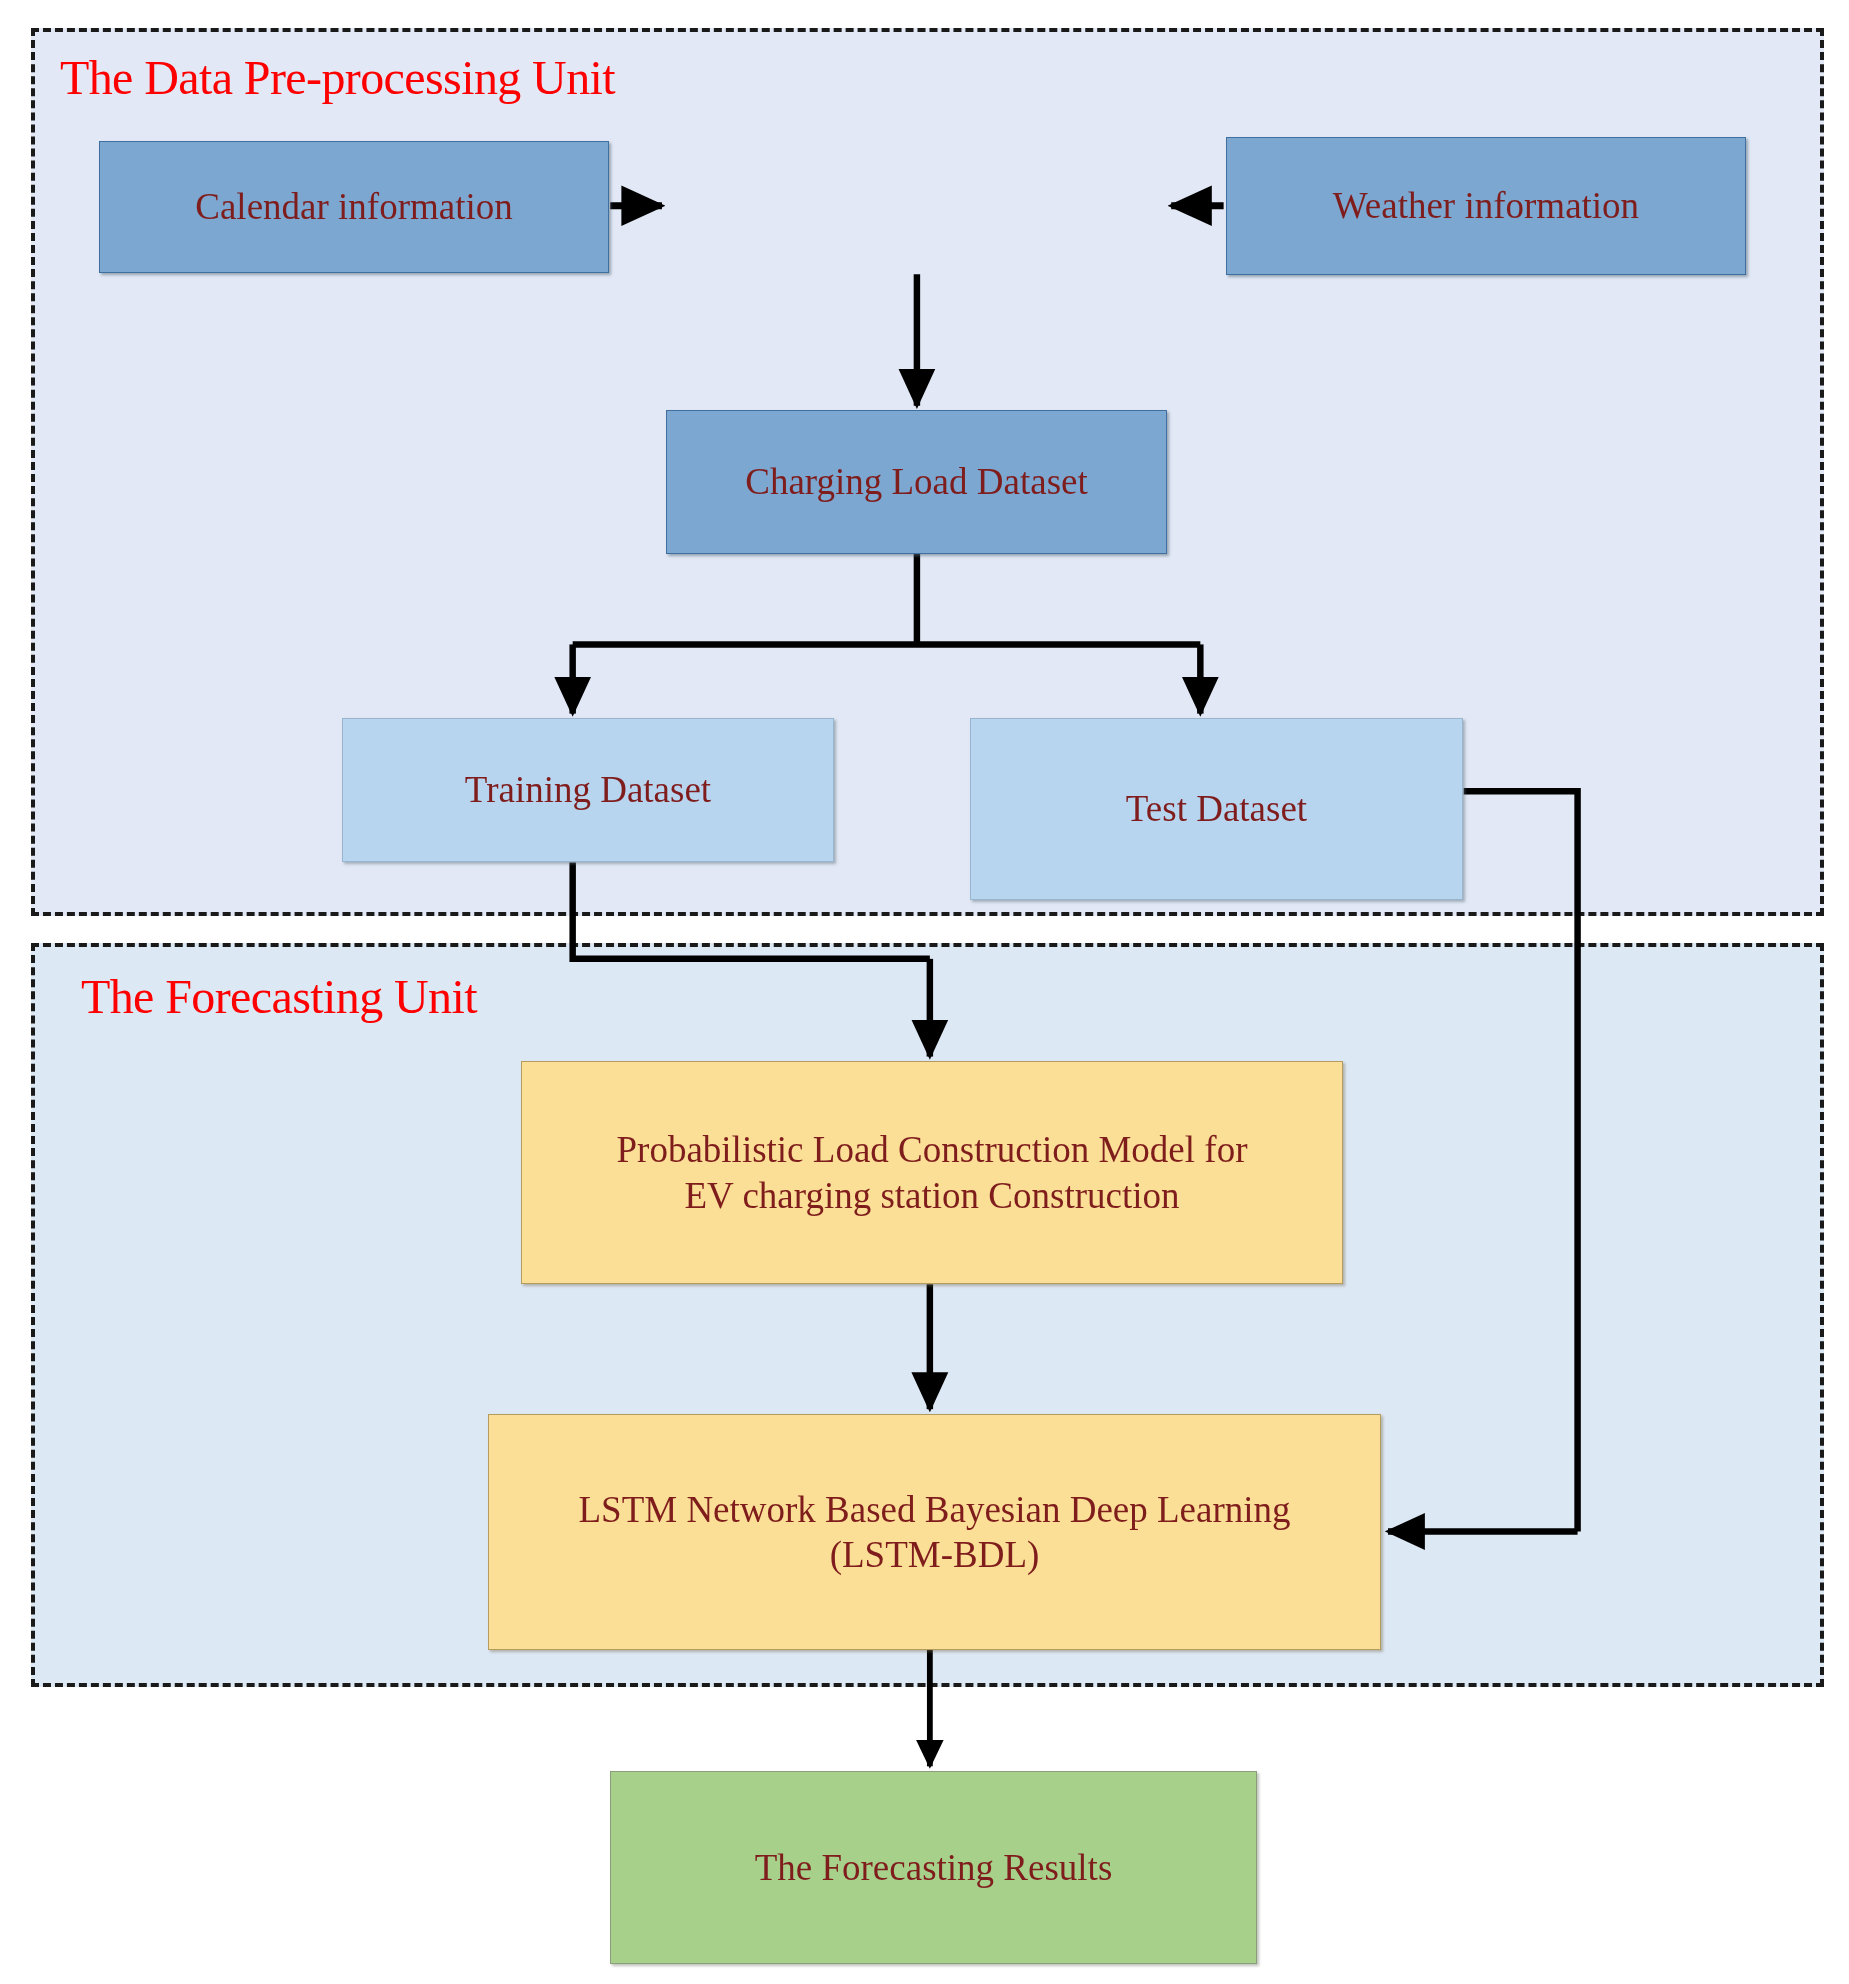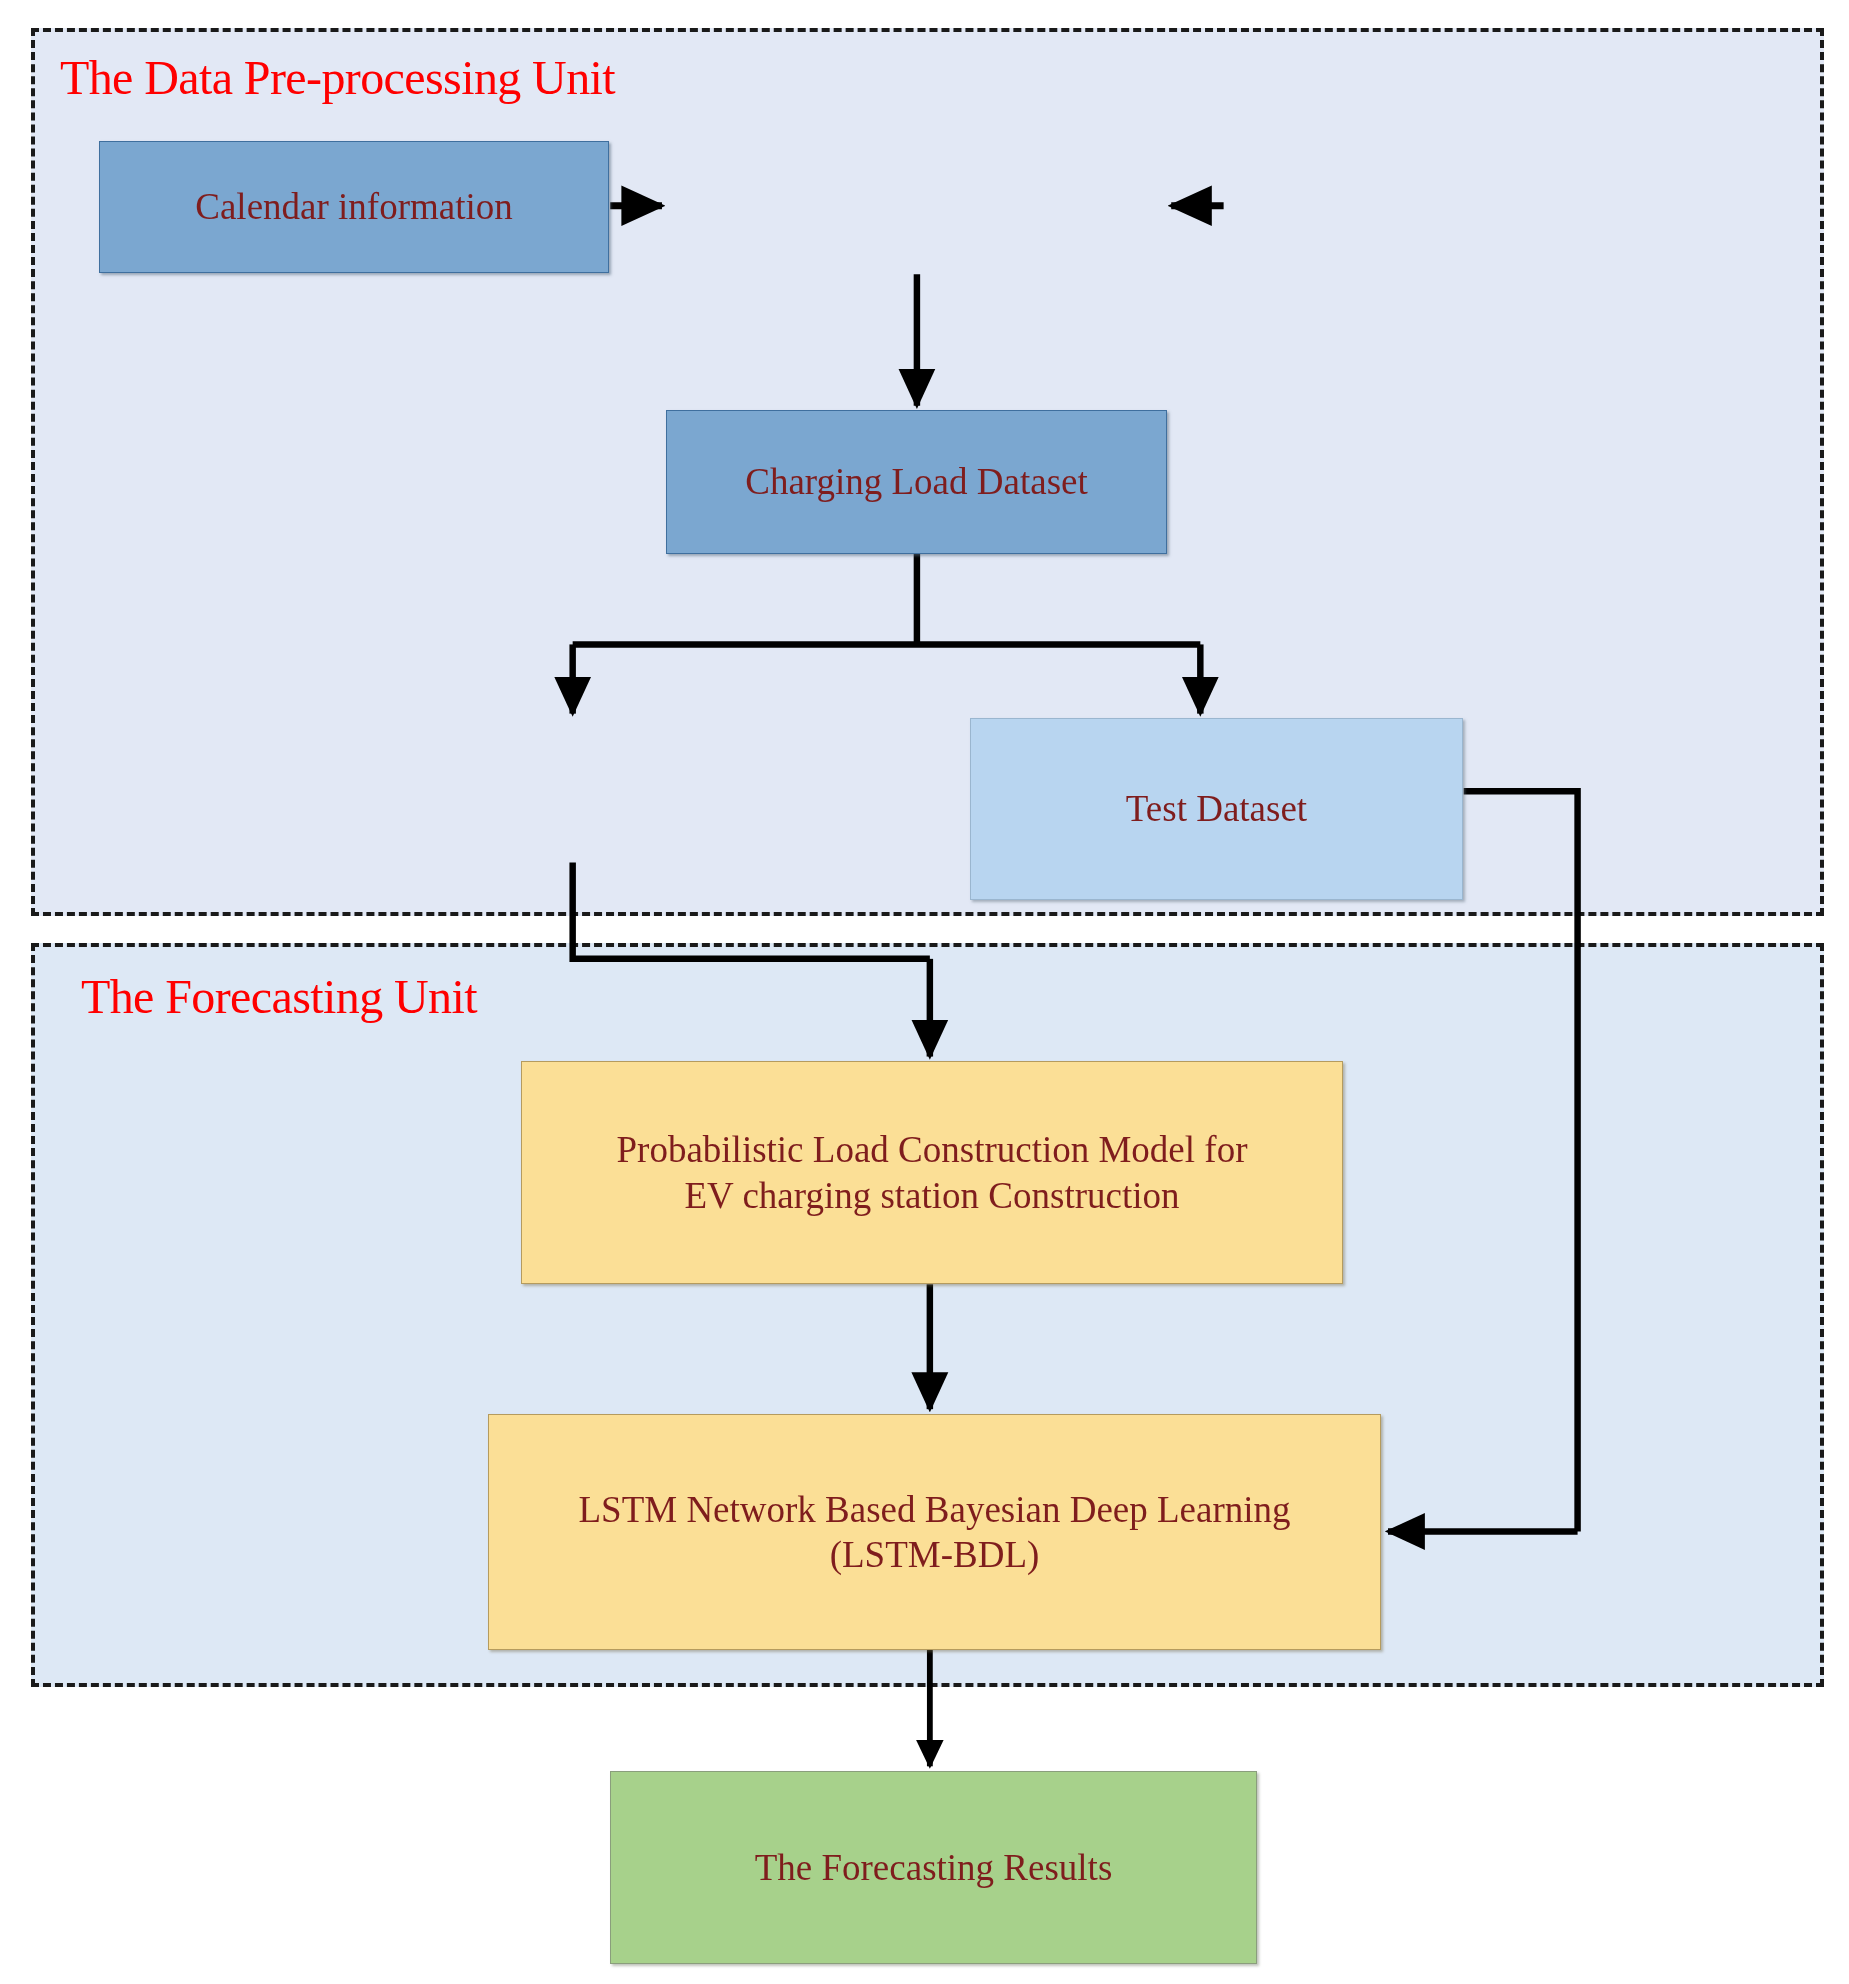--- a/index.html
+++ b/index.html
@@ -148,23 +148,25 @@
       <line x1="2438" y1="2367" x2="2145" y2="2367" stroke-width="10" marker-end="url(#ah)"></line>
 
       <line x1="1437" y1="2550" x2="1437" y2="2730" stroke-width="9" marker-end="url(#ah-wide)"></line>
 
     </g>
   </svg>
 
   <div class="node node-dark" id="node-calendar">Calendar information</div>
 
 
+  <div class="node node-dark" id="node-weather">Weather information</div>
 
   <div class="node node-dark" id="node-charging-load">Charging Load Dataset</div>
 
+  <div class="node node-light" id="node-training">Training Dataset</div>
 
   <div class="node node-light" id="node-test">Test Dataset</div>
 
   <div class="node node-yellow" id="node-plf-model">
     <span>
       <span>Probabilistic Load Construction Model for</span><br>
       <span>EV charging station Construction</span>
     </span>
   </div>
 

